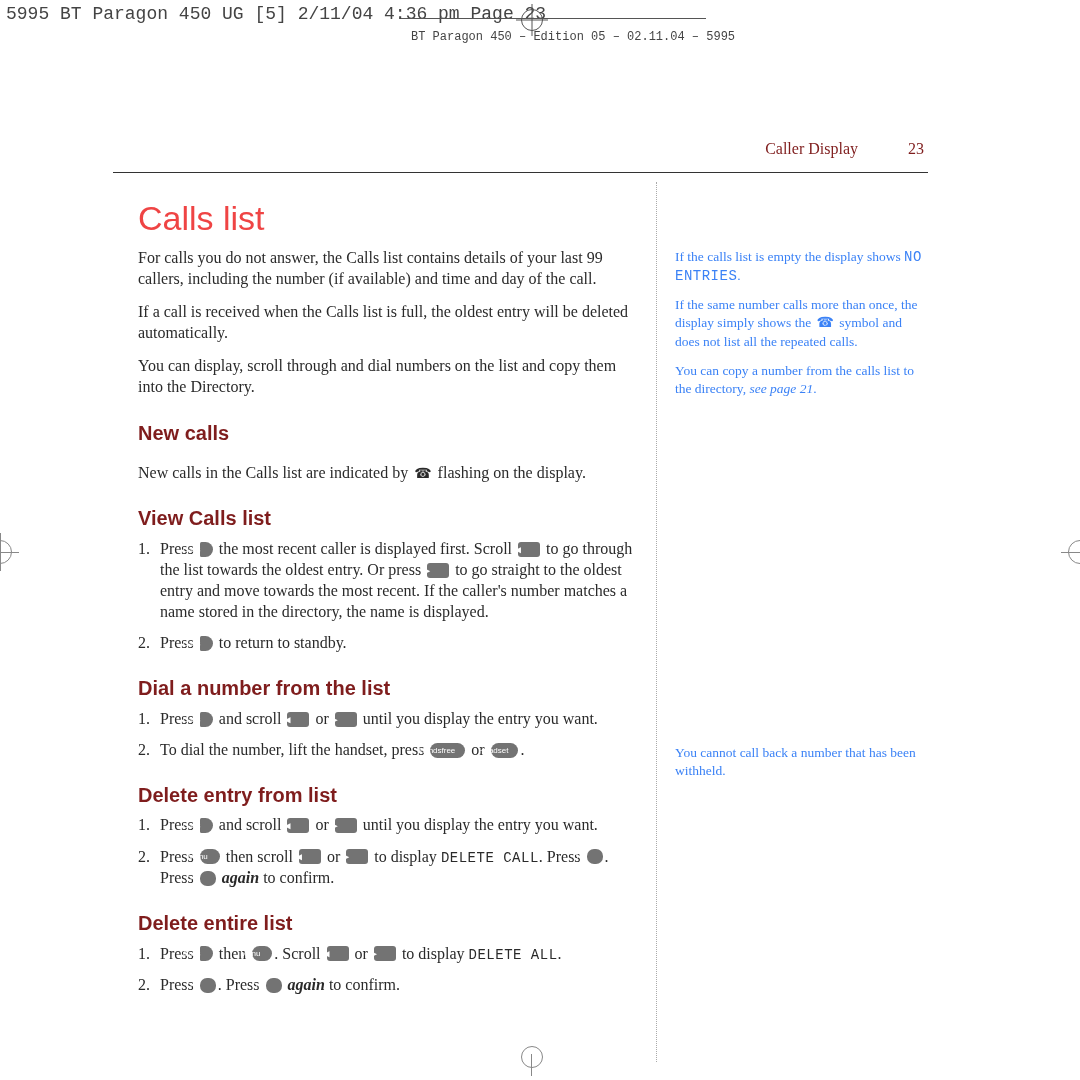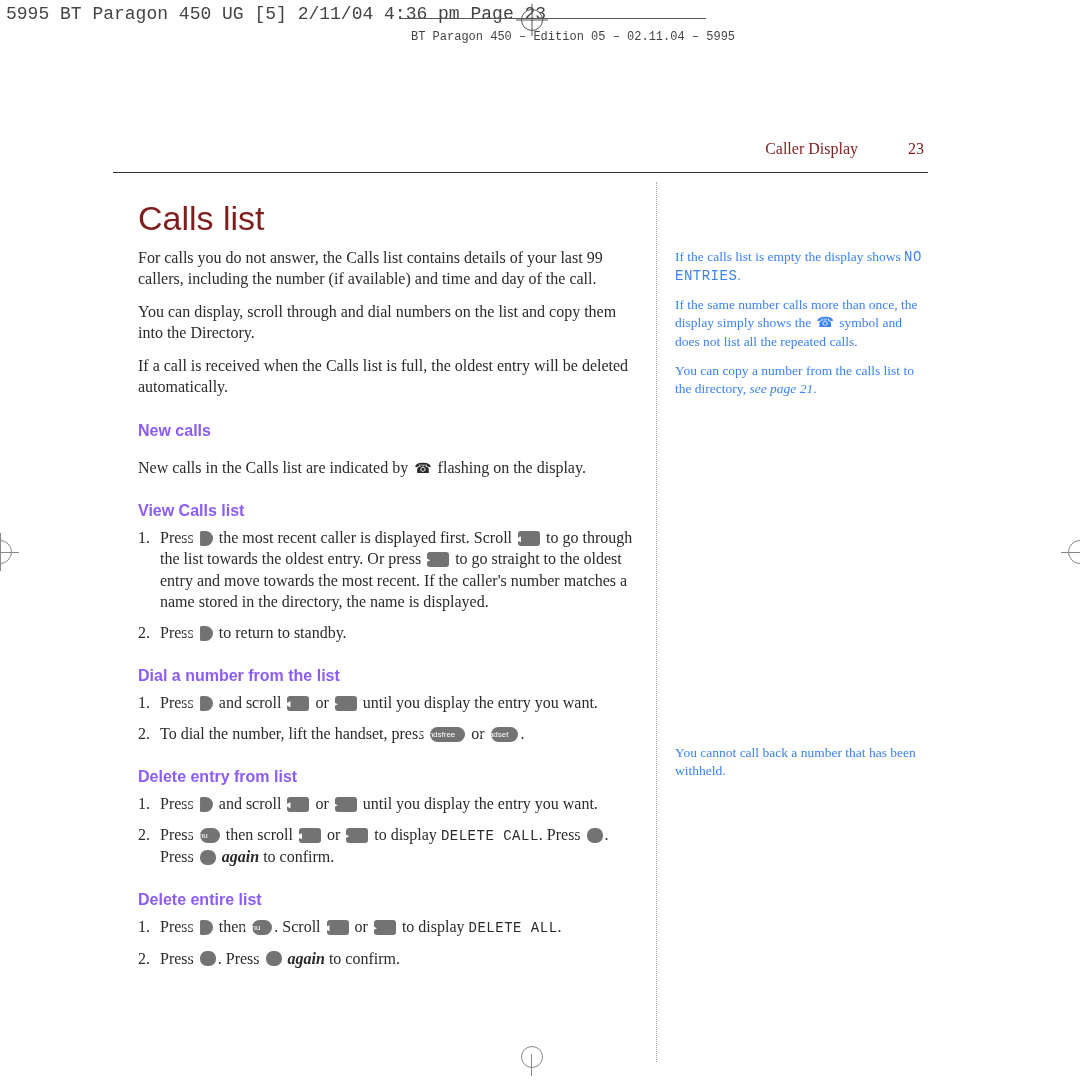--- a/index.html
+++ b/index.html
@@ -22,23 +22,23 @@
 
   .page{position:absolute;left:113px;top:140px;right:156px}
   .running{position:absolute;right:0;top:0;font-size:16px;color:#7f1d1d}
   .pnum{display:inline-block;margin-left:46px}
   .hr{position:absolute;left:0;right:-4px;top:32px;border-top:1px solid #333}
   .sep{position:absolute;left:543px;top:42px;height:880px;border-left:1px dotted #aaa}
 
   .col-main{position:absolute;left:25px;top:56px;width:500px;font-size:16px;line-height:1.32;color:#2a2a2a}
   .col-side{position:absolute;left:562px;top:108px;width:254px;font-size:13.5px;line-height:1.35;color:#3b82f6}
 
-  h1{font-size:34px;font-weight:400;margin:0 0 6px 0;color:#7f1d1d;font-family:Arial,Helvetica,sans-serif}
+  h1{font-size:34px;font-weight:400;margin:0 0 6px 0;color:#ef4444;font-family:Arial,Helvetica,sans-serif}
   .lead{margin:0 0 12px 0}
-  h3{font-family:Arial,Helvetica,sans-serif;font-weight:700;font-size:16px;margin:22px 0 6px 0;color:#8b5cf6}
+  h3{font-family:Arial,Helvetica,sans-serif;font-weight:700;font-size:20px;margin:22px 0 6px 0;color:#7f1d1d}
   ol{margin:0 0 0 0;padding:0;list-style:none}
   ol>li{margin:0 0 10px 0;padding-left:22px;text-indent:-22px}
   ol>li .n{display:inline-block;width:22px;text-indent:0}
   .side-p{margin:0 0 10px 0}
   .mono{font-family:"Courier New",monospace;font-size:14px;letter-spacing:.5px}
   em.ref{font-style:italic}
   .bi{font-weight:700;font-style:italic}
 
   .key{display:inline-block;vertical-align:middle;background:#737373;color:#fff;border-radius:8px;padding:0 6px;height:15px;line-height:15px;font-size:8px;font-family:Arial,sans-serif;margin:0 2px;position:relative;top:-1px}
   .key.pill{border-radius:10px;padding:0 10px}
@@ -67,22 +67,22 @@
   <div class="running">
     <span>Caller Display</span>
     <span class="pnum">23</span>
   </div>
   <div class="hr"></div>
   <div class="sep"></div>
 
   <div class="col-main">
     <h1>Calls list</h1>
     <p class="lead">For calls you do not answer, the Calls list contains details of your last 99 callers, including the number (if available) and time and day of the call.</p>
+    <p class="lead">If a call is received when the Calls list is full, the oldest entry will be deleted automatically.</p>
     <p class="lead">You can display, scroll through and dial numbers on the list and copy them into the Directory.</p>
-    <p class="lead">If a call is received when the Calls list is full, the oldest entry will be deleted automatically.</p>
 
     <h3>New calls</h3>
     <p>
       <span>New calls in the Calls list are indicated by </span>
       <span class="icon-phone">☎</span>
       <span> flashing on the display.</span>
     </p>
 
     <h3>View Calls list</h3>
     <ol>

